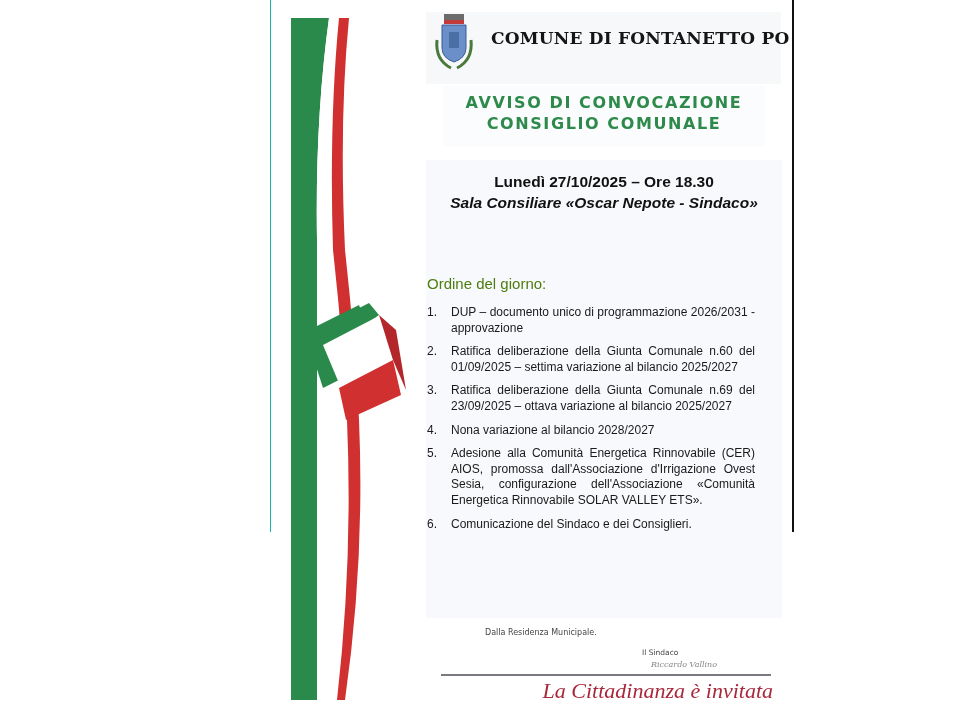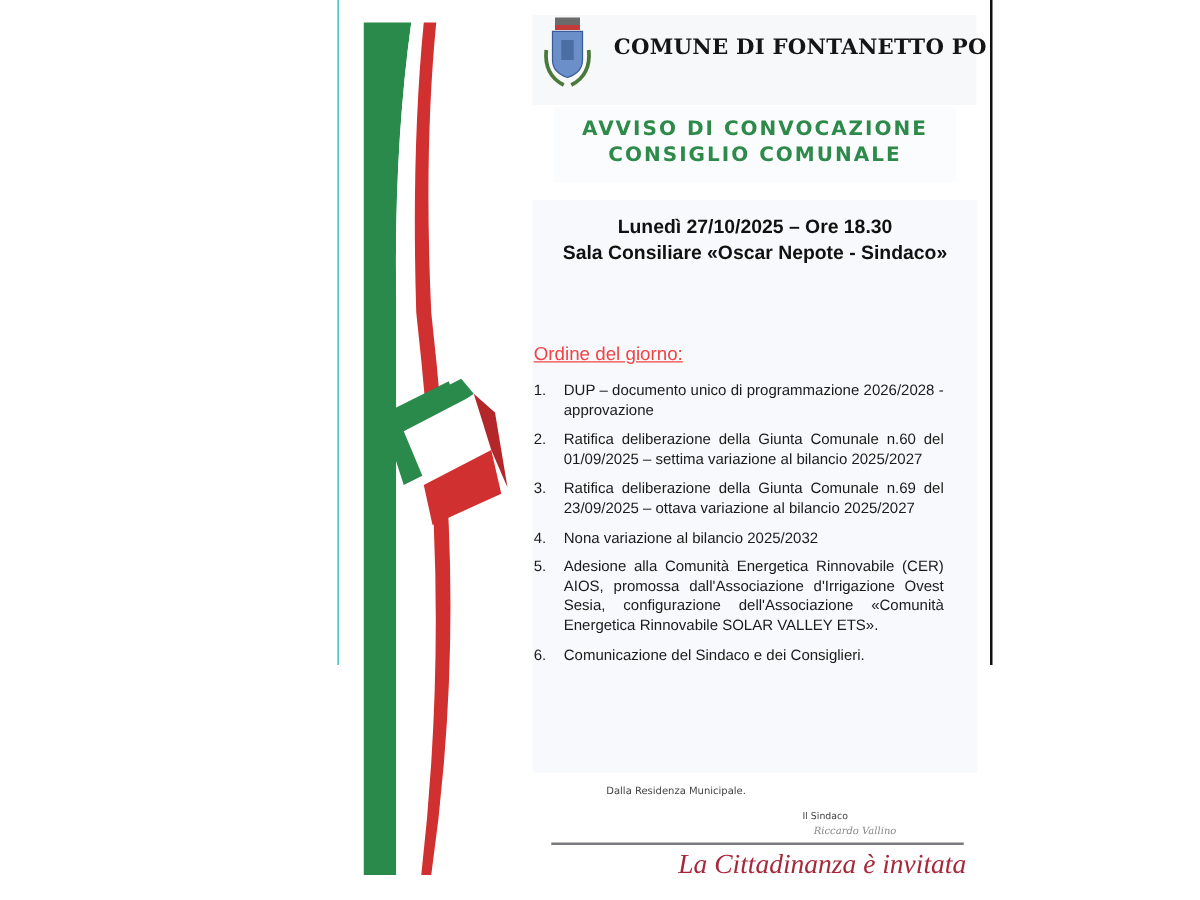--- a/index.html
+++ b/index.html
@@ -31,21 +31,21 @@
       color: #2d8a4a; white-space: nowrap;
     }
     .content-box {
       position: absolute; left: 155px; top: 160px; width: 356px; height: 458px; background: #f8f9fc;
     }
     .meeting-line {
       position: absolute; left: 155px; width: 356px; text-align: center; font-weight: bold;
       font-size: 15.5px; color: #111; white-space: nowrap;
     }
     .odg {
-      position: absolute; left: 156px; top: 275px; font-size: 15px; color: #ef4444; text-decoration: underline;
+      position: absolute; left: 156px; top: 275px; font-size: 15px; color: #4d7c0f; 
     }
     .agenda { position: absolute; left: 156px; top: 305px; width: 328px; margin: 0; padding: 0; list-style: none; }
     .agenda li { position: relative; padding-left: 24px; font-size: 12px; line-height: 15.6px; color: #1a1a1a; margin-bottom: 8px; }
     .agenda li .num { position: absolute; left: 0; top: 0; }
     .agenda li .txt { display: block; text-align: justify; text-align-last: left; }
     .footer-left {
       position: absolute; left: 170px; top: 628px; font-family: "DejaVu Sans", sans-serif;
       font-size: 8px; color: #444; padding-left: 44px;
     }
     .sindaco-label {
@@ -89,40 +89,40 @@
   </svg>
 
   <div class="comune">COMUNE DI FONTANETTO PO</div>
 
   <div class="title-box"></div>
   <div class="title-line" style="top:93px;">AVVISO  DI  CONVOCAZIONE</div>
   <div class="title-line" style="top:114px;">CONSIGLIO  COMUNALE</div>
 
   <div class="content-box"></div>
   <div class="meeting-line" style="top:173px;text-align:center;">Lunedì 27/10/2025 – Ore 18.30</div>
-  <div class="meeting-line" style="top:194px;">Sala Consiliare «Oscar Nepote - Sindaco»</div>
+  <div class="meeting-line" style="top:194px;font-style:italic;">Sala Consiliare «Oscar Nepote - Sindaco»</div>
 
   <div class="odg">Ordine del giorno:</div>
 
   <ul class="agenda">
     <li>
       <span class="num">1.</span>
-      <span class="txt">DUP – documento unico di programmazione 2026/2028 - approvazione</span>
+      <span class="txt">DUP – documento unico di programmazione 2026/2031 - approvazione</span>
     </li>
     <li>
       <span class="num">2.</span>
       <span class="txt">Ratifica deliberazione della Giunta Comunale n.60 del 01/09/2025 – settima variazione al bilancio 2025/2027</span>
     </li>
     <li>
       <span class="num">3.</span>
       <span class="txt">Ratifica deliberazione della Giunta Comunale n.69 del 23/09/2025 – ottava variazione al bilancio 2025/2027</span>
     </li>
     <li>
       <span class="num">4.</span>
-      <span class="txt">Nona variazione al bilancio 2025/2032</span>
+      <span class="txt">Nona variazione al bilancio 2028/2027</span>
     </li>
     <li>
       <span class="num">5.</span>
       <span class="txt">Adesione alla Comunità Energetica Rinnovabile (CER) AIOS, promossa dall'Associazione d'Irrigazione Ovest Sesia, configurazione dell'Associazione «Comunità Energetica Rinnovabile SOLAR VALLEY ETS».</span>
     </li>
     <li>
       <span class="num">6.</span>
       <span class="txt">Comunicazione del Sindaco e dei Consiglieri.</span>
     </li>
   </ul>

